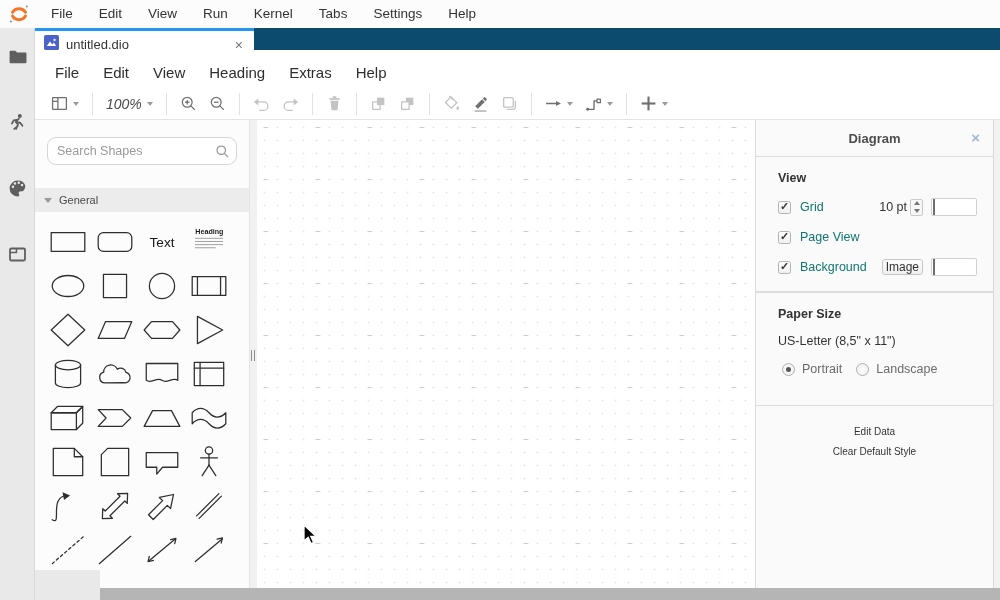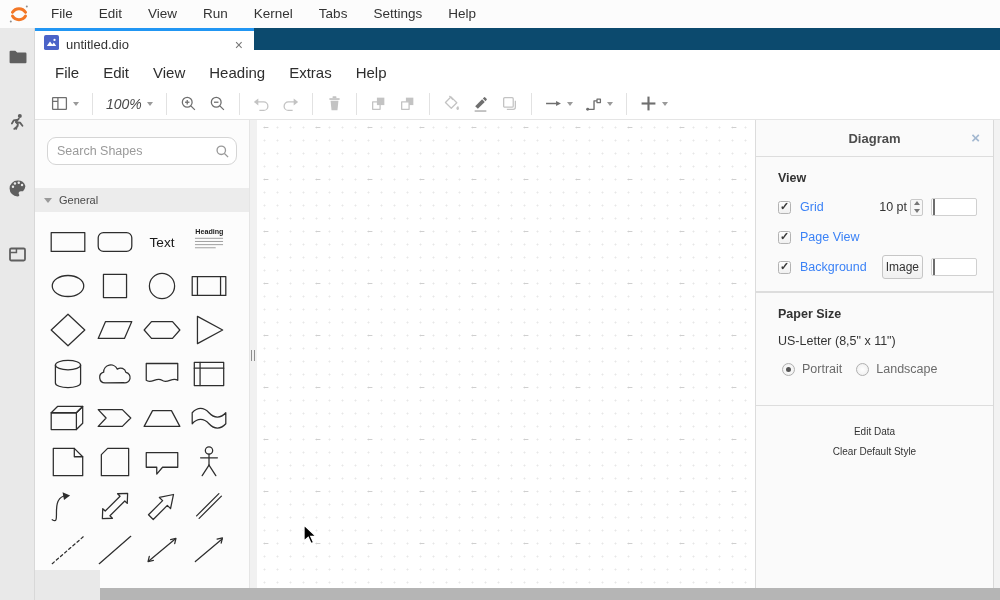--- a/index.html
+++ b/index.html
@@ -70,36 +70,36 @@
 
   
   #format-panel { position:absolute; right:7px; top:0; bottom:0; width:238px; background:#fafafa;
     border-left:1px solid #dcdcdc; font-size:12.5px; color:#383838; }
   #fp-header { position:relative; height:37px; border-bottom:1px solid #ddd; display:flex; align-items:center; justify-content:center; }
   #fp-title { font-weight:bold; font-size:13px; color:#4d4d4d; }
   #fp-close { position:absolute; right:13px; top:9px; color:#a3b8d0; font-size:15px; font-weight:bold; cursor:pointer; }
   .fp-section { padding:14px 16px 3px 22px; }
   .fp-heading { font-weight:bold; color:#333; margin-bottom:13px; }
   .fp-row { display:flex; align-items:center; margin-bottom:12px; height:18px; }
-  .fp-label { color:#3b82f6; }
+  .fp-label { color:#0f766e; }
   .fp-divider { border-top:1px solid #ddd; }
   .cb { width:13px; height:13px; border:1px solid #b3b3b3; border-radius:2.5px;
     background:linear-gradient(#fefefe,#f0f0f0); position:relative; margin-right:9px; flex:0 0 13px; cursor:pointer; }
   .cb.checked::after { content:"\2713"; position:absolute; left:1px; top:-2px; font-size:11px; font-weight:bold; color:#3b3b3b; }
   .rightgrp { margin-left:auto; display:flex; align-items:center; }
   #grid-size { color:#333; }
   #grid-stepper { width:13px; height:17px; border:1px solid #c9c9c9; border-radius:2px; background:#f7f7f7;
     margin-left:3px; display:flex; flex-direction:column; align-items:center; justify-content:space-around; cursor:pointer; }
   .step-up { width:0; height:0; border-left:3px solid transparent; border-right:3px solid transparent; border-bottom:4px solid #777; }
   .step-dn { width:0; height:0; border-left:3px solid transparent; border-right:3px solid transparent; border-top:4px solid #777; }
   .swatch { width:46px; height:18px; background:#fff; border:1px solid #d0d0d0; border-radius:2px; padding:1px; margin-left:8px; cursor:pointer; }
   .swatch-inner { width:100%; height:100%; border:1px solid #6e6e6e; }
   .swatch-inner.gridcol { background:#f1f1f1; }
   .swatch-inner.bgcol { background:#fff; }
-  #bg-image-btn { margin-left:auto; height:24px; padding:0 3px; border:1px solid #c6c6c6; border-radius:3px;
+  #bg-image-btn { margin-left:auto; height:16px; padding:0 3px; border:1px solid #c6c6c6; border-radius:3px;
     background:linear-gradient(#fdfdfd,#f0f0f0); font-size:12px; color:#333; font-family:"Liberation Sans",sans-serif; cursor:pointer; }
   #paper-size-text { margin:1px 0 14px 0; color:#333; }
   #radio-row { display:flex; align-items:center; padding-left:4px; margin-bottom:26px; }
   .radio { width:13px; height:13px; border:1px solid #b0b0b0; border-radius:50%;
     background:radial-gradient(#fff,#ececec); position:relative; cursor:pointer; }
   .radio.selected::after { content:""; position:absolute; left:3px; top:3px; width:5px; height:5px; border-radius:50%; background:#555; }
   .radio-label { color:#6b6b6b; margin:0 14px 0 7px; }
   #fp-actions { text-align:center; padding:11px 0 12px 0; }
   .fp-action { font-size:10px; color:#333; margin:9px 0; cursor:pointer; }
 

